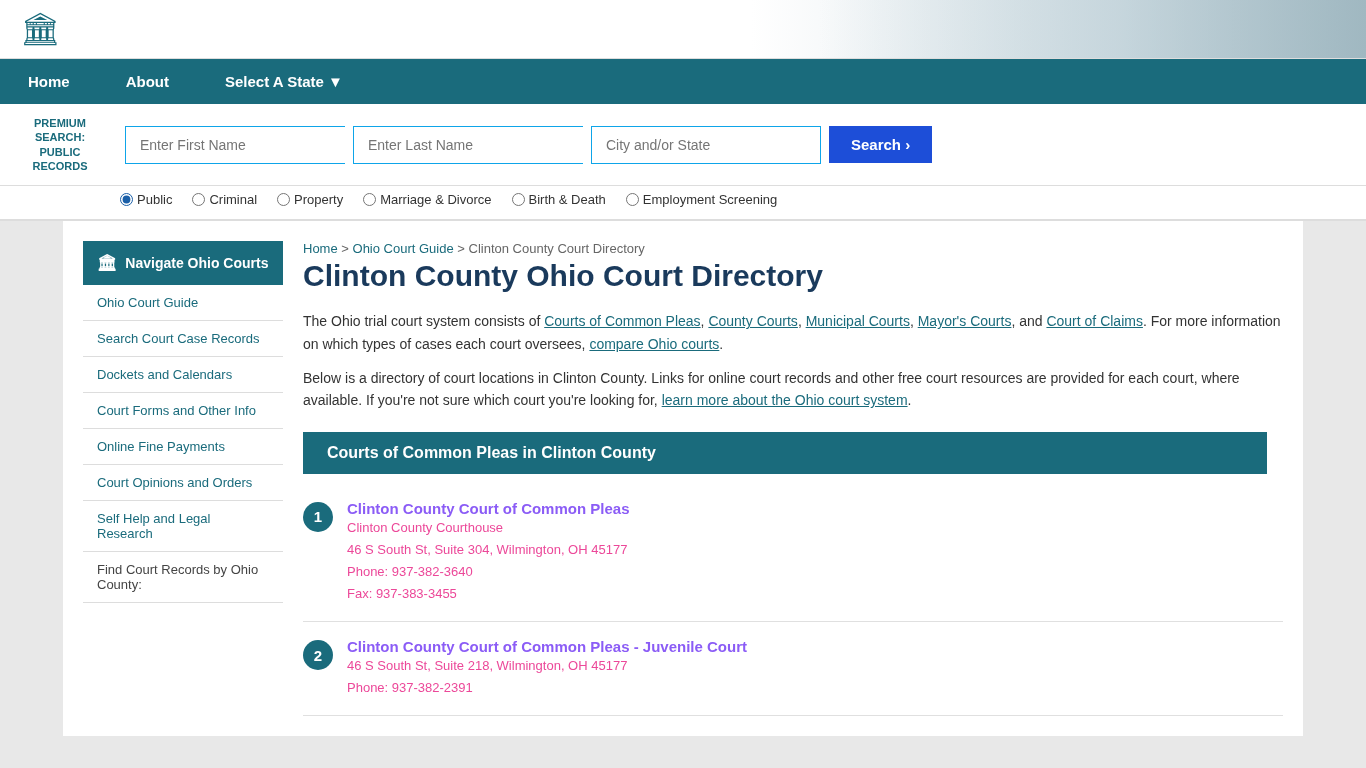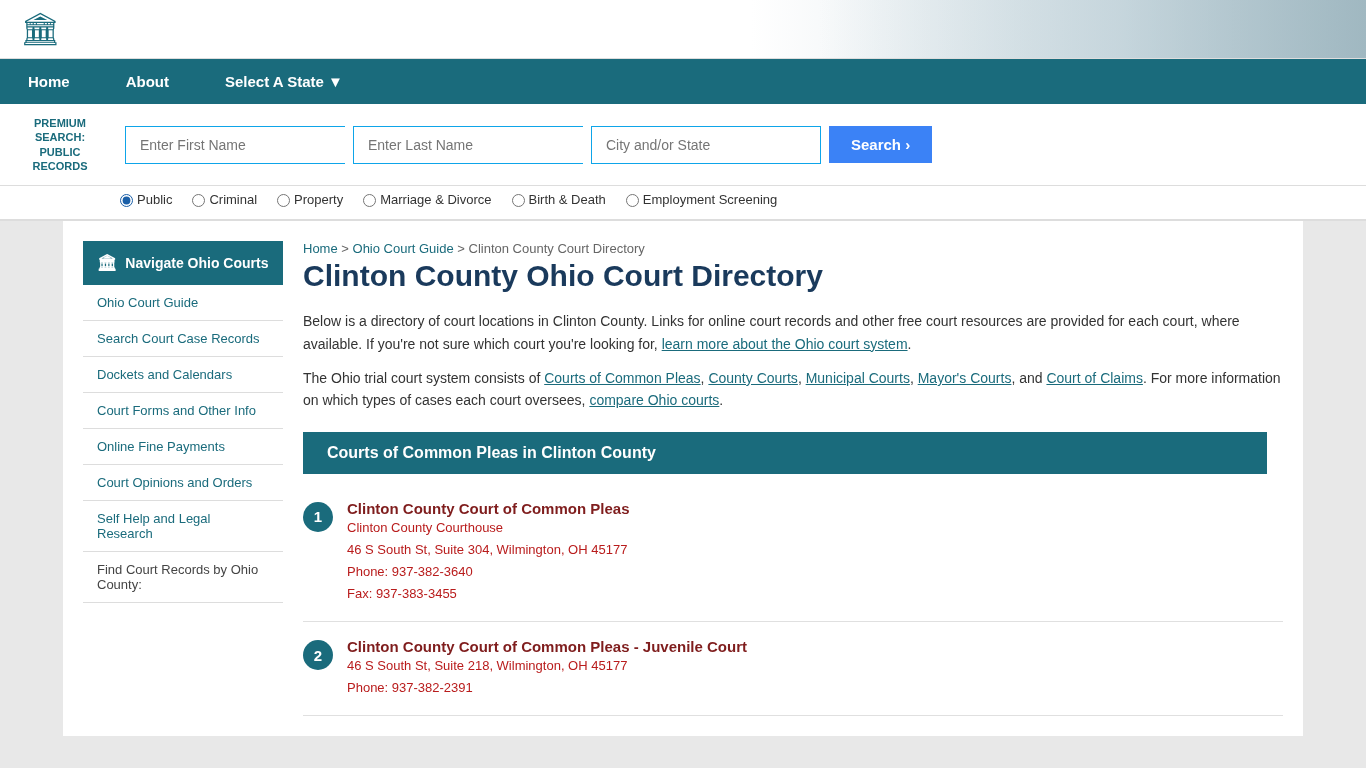--- a/index.html
+++ b/index.html
@@ -14,25 +14,25 @@
     #navbar { background: #1a6b7c; display: flex; align-items: center; }
     #navbar a, #navbar .nav-item { color: #fff; text-decoration: none; padding: 14px 28px; font-size: 15px; font-weight: 600; display: inline-block; cursor: pointer; }
 
     
     #searchbar { background: #fff; padding: 12px 15px; display: flex; align-items: center; gap: 8px; border-bottom: 1px solid #ddd; }
     #searchbar .premium-label { font-size: 11px; font-weight: bold; color: #1a6b7c; text-align: center; width: 90px; line-height: 1.3; margin-right: 12px; }
     #searchbar input { border: 1px solid #0ea5e9; padding: 10px 14px; font-size: 14px; color: #999; }
     #searchbar .input-first { width: 220px; border-right: none; }
     #searchbar .input-last { width: 230px; border-right: none; }
     #searchbar .input-city { width: 230px; }
-    #searchbar .search-btn { background: #3b82f6; color: #fff; border: none; padding: 10px 22px; font-size: 15px; font-weight: bold; cursor: pointer; display: flex; align-items: center; gap: 6px; }
+    #searchbar .search-btn { background: #1d4ed8; color: #fff; border: none; padding: 10px 22px; font-size: 15px; font-weight: bold; cursor: pointer; display: flex; align-items: center; gap: 6px; }
 
     
     #radio-row { background: #fff; padding: 6px 20px 12px 120px; display: flex; align-items: center; gap: 20px; border-bottom: 2px solid #ddd; }
-    #radio-row label { display: flex; align-items: flex-end; gap: 4px; font-size: 13px; cursor: pointer; }
+    #radio-row label { display: flex; align-items: center; gap: 4px; font-size: 13px; cursor: pointer; }
     #radio-row input[type=radio] { accent-color: #1a5fa8; }
 
     
     #main-wrapper { max-width: 1240px; margin: 0 auto; background: #fff; }
     #content-area { display: flex; padding: 20px; gap: 20px; background: #fff; }
 
     
     #sidebar { width: 200px; flex-shrink: 0; }
     .sidebar-header { background: #1a6b7c; color: #fff; padding: 12px 14px; display: flex; align-items: center; gap: 8px; font-size: 14px; font-weight: bold; border-bottom: 1px solid #1a6b7c; }
     .sidebar-header .sidebar-icon { font-size: 16px; }
@@ -47,22 +47,22 @@
 
     h1.page-title { font-size: 30px; font-weight: bold; color: #1a3a5c; margin-bottom: 16px; line-height: 1.2; }
 
     .intro-text { font-size: 14px; line-height: 1.6; margin-bottom: 12px; }
     .intro-text a { color: #1a6b7c; }
 
     .section-header { background: #1a6b7c; color: #fff; padding: 12px 24px; font-size: 16px; font-weight: bold; margin: 20px 16px 10px 0; }
 
     .court-entry { display: flex; align-items: flex-start; gap: 14px; padding: 16px 0; border-bottom: 1px solid #e0e0e0; }
     .court-number { background: #1a6b7c; color: #fff; border-radius: 50%; width: 30px; height: 30px; display: flex; align-items: center; justify-content: center; font-size: 15px; font-weight: bold; flex-shrink: 0; margin-top: 2px; }
-    .court-info .court-name { color: #7f1d1d; font-weight: bold; font-size: 15px; text-decoration: none; }
-    .court-info p { font-size: 13px; color: #b91c1c; line-height: 1.7; }
+    .court-info .court-name { color: #8b5cf6; font-weight: bold; font-size: 15px; text-decoration: none; }
+    .court-info p { font-size: 13px; color: #ec4899; line-height: 1.7; }
 
     
     #header { background: linear-gradient(to right, #fff 60%, #b8cdd4 100%); position: relative; overflow: hidden; }
     #header-bg { position: absolute; right: 0; top: 0; bottom: 0; width: 45%; background: linear-gradient(to right, rgba(255,255,255,0) 0%, rgba(180,200,210,0.5) 60%, rgba(150,175,185,0.7) 100%); pointer-events: none; }
   </style>
 </head>
 <body>
 
 <div id="header">
   <div id="header-bg"></div>
@@ -132,34 +132,34 @@
         <a href="#">Home</a>
         &gt;
         <a href="#">Ohio Court Guide</a>
         &gt;
         <span>Clinton County Court Directory</span>
       </div>
 
       <h1 class="page-title">Clinton County Ohio Court Directory</h1>
 
       <p class="intro-text">
-        Below is a directory of court locations in Clinton County. Links for online court records and other free court resources
-        are provided for each court, where available. If you're not sure which court you're looking for,
-        <a href="#">learn more about the Ohio court system</a>.
-      </p>
-
-      <p class="intro-text">
         The Ohio trial court system consists of
         <a href="#">Courts of Common Pleas</a>,
         <a href="#">County Courts</a>,
         <a href="#">Municipal Courts</a>,
         <a href="#">Mayor's Courts</a>,
         and <a href="#">Court of Claims</a>.
         For more information on which types of cases each court oversees,
         <a href="#">compare Ohio courts</a>.
+      </p>
+
+      <p class="intro-text">
+        Below is a directory of court locations in Clinton County. Links for online court records and other free court resources
+        are provided for each court, where available. If you're not sure which court you're looking for,
+        <a href="#">learn more about the Ohio court system</a>.
       </p>
 
       <div class="section-header">Courts of Common Pleas in Clinton County</div>
 
       <div class="court-entry">
         <div class="court-number">1</div>
         <div class="court-info">
           <a href="#" class="court-name">Clinton County Court of Common Pleas</a>
           <p>Clinton County Courthouse</p>
           <p>46 S South St, Suite 304, Wilmington, OH 45177</p>

